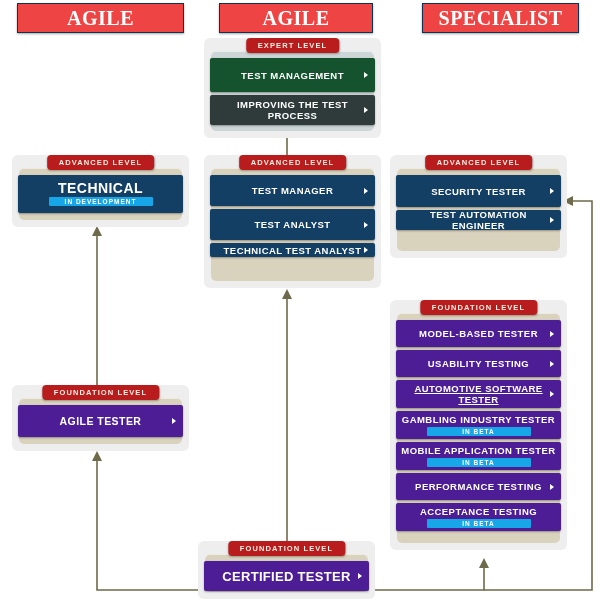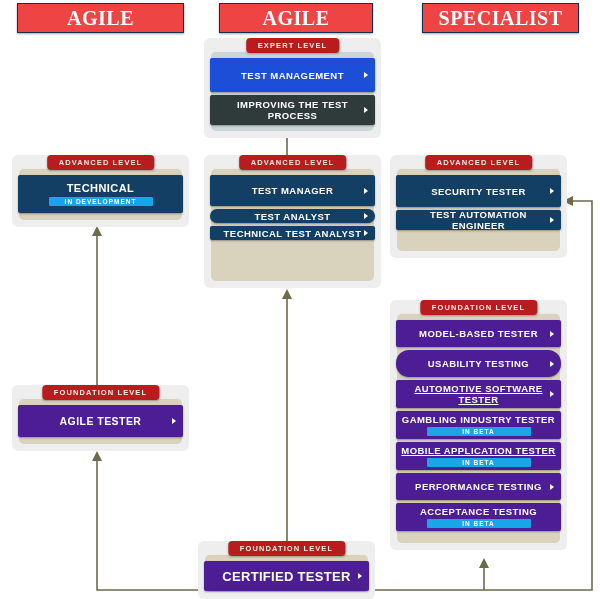--- a/index.html
+++ b/index.html
@@ -87,21 +87,21 @@
   .card .txt{ display:block; padding:0 14px; line-height:11px; }
   .card .arrow{
     position:absolute;right:7px;top:50%;transform:translateY(-50%);
     width:0;height:0;
     border-left:4px solid #ffffff;
     border-top:3px solid transparent;
     border-bottom:3px solid transparent;
   }
   .card.navy{ background:#123f63; }
   .card.teal{ background:#4c1d95; }
-  .card.dark{ background:#1d4ed8; }
+  .card.dark{ background:#14532d; }
   .card.dark2{ background:#2f3b3b; }
 
   .badge{
     margin-top:2px;
     background:#17a7e8;
     color:#ffffff;
     font-size:6.5px;
     font-weight:700;
     letter-spacing:1px;
     line-height:9px;
@@ -166,35 +166,35 @@
         <span class="arrow"></span>
       </div>
     </div>
   </div>
 
   <div class="group" style="left:12px;top:155px;width:177px;height:72px;">
     <div class="tray"></div>
     <div class="pill">ADVANCED LEVEL</div>
     <div class="cards">
       <div class="card navy" style="height:38px;">
-        <span class="txt" style="font-size:11px;line-height:13px;">TECHNICAL</span>
+        <span class="txt" style="font-size:14px;line-height:13px;">TECHNICAL</span>
         <span class="badge">IN DEVELOPMENT</span>
       </div>
     </div>
   </div>
 
   <div class="group" style="left:204px;top:155px;width:177px;height:133px;">
     <div class="tray"></div>
     <div class="pill">ADVANCED LEVEL</div>
     <div class="cards">
       <div class="card navy" style="height:31px;">
         <span class="txt">TEST MANAGER</span>
         <span class="arrow"></span>
       </div>
-      <div class="card navy" style="height:14px;border-radius:11px;">
+      <div class="card navy" style="height:31px;">
         <span class="txt">TEST ANALYST</span>
         <span class="arrow"></span>
       </div>
       <div class="card navy" style="height:14px;">
         <span class="txt" style="padding:0 12px;">TECHNICAL TEST ANALYST</span>
         <span class="arrow"></span>
       </div>
     </div>
   </div>
 
@@ -214,34 +214,34 @@
   </div>
 
   <div class="group" style="left:390px;top:300px;width:177px;height:250px;">
     <div class="tray"></div>
     <div class="pill">FOUNDATION LEVEL</div>
     <div class="cards">
       <div class="card teal" style="height:27px;">
         <span class="txt">MODEL-BASED TESTER</span>
         <span class="arrow"></span>
       </div>
-      <div class="card teal" style="height:27px;border-radius:13px;">
+      <div class="card teal" style="height:27px;">
         <span class="txt">USABILITY TESTING</span>
         <span class="arrow"></span>
       </div>
       <div class="card teal" style="height:28px;text-decoration:underline;">
         <span class="txt" style="padding:0 16px;">AUTOMOTIVE SOFTWARE TESTER</span>
         <span class="arrow"></span>
       </div>
       <div class="card teal" style="height:28px;">
         <span class="txt" style="padding:0 4px;">GAMBLING INDUSTRY TESTER</span>
         <span class="badge">IN BETA</span>
       </div>
       <div class="card teal" style="height:28px;">
-        <span class="txt" style="padding:0 0;text-decoration:underline;">MOBILE APPLICATION TESTER</span>
+        <span class="txt" style="padding:0 0;">MOBILE APPLICATION TESTER</span>
         <span class="badge">IN BETA</span>
       </div>
       <div class="card teal" style="height:27px;">
         <span class="txt">PERFORMANCE TESTING</span>
         <span class="arrow"></span>
       </div>
       <div class="card teal" style="height:28px;">
         <span class="txt">ACCEPTANCE TESTING</span>
         <span class="badge">IN BETA</span>
       </div>

